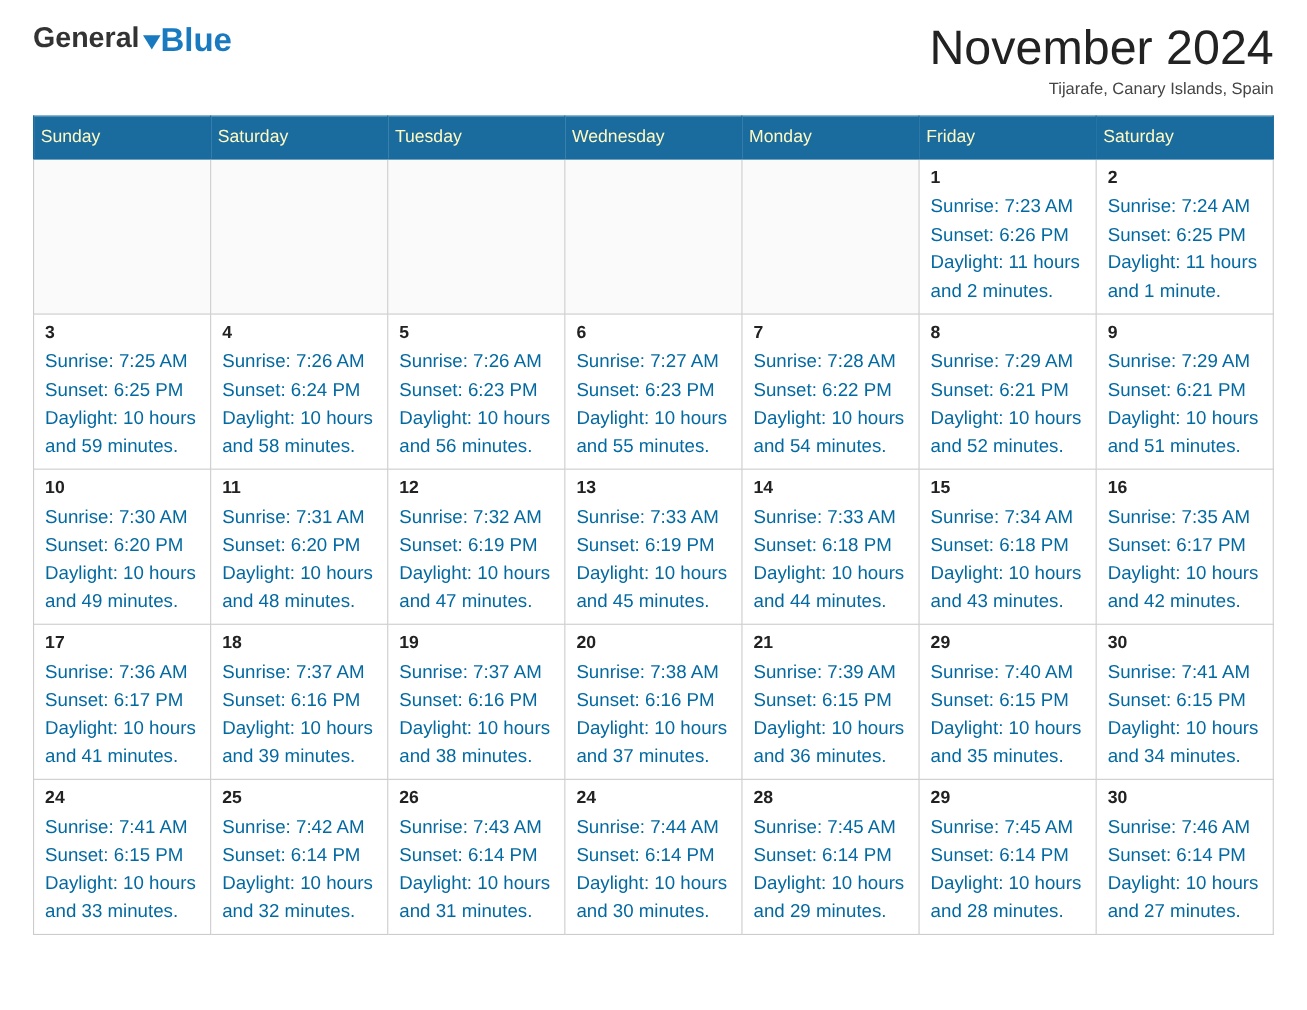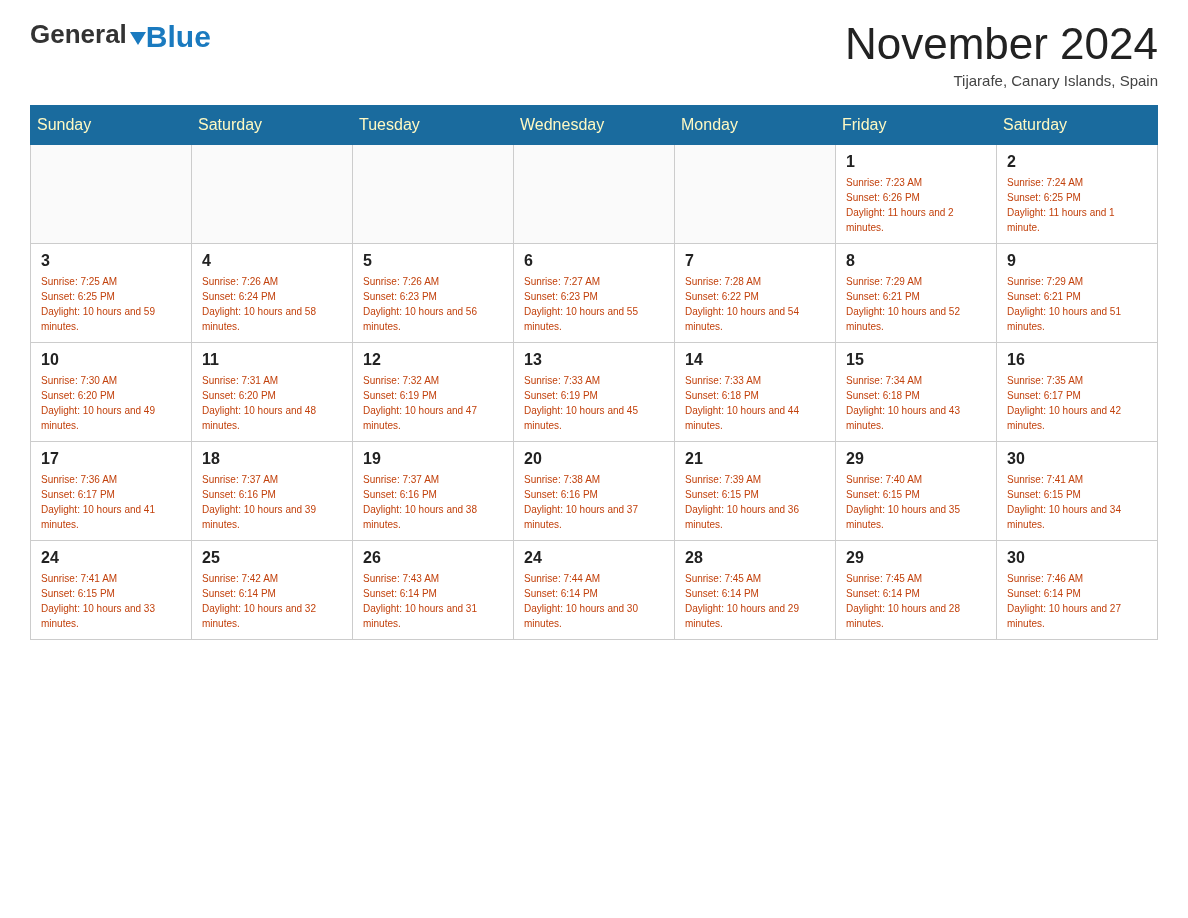--- a/index.html
+++ b/index.html
@@ -57,22 +57,22 @@
       min-height: 100px;
     }
     .day-num {
       font-size: 16px;
       font-weight: bold;
       color: #222;
       display: block;
       margin-bottom: 4px;
     }
     .day-info {
-      font-size: 10px;
-      color: #c2410c;
+      font-size: 17px;
+      color: #0369a1;
       line-height: 1.5;
     }
     .empty-cell {
       background: #fafafa;
     }
     tr td {
       background: #fff;
     }
   </style>
 </head>

